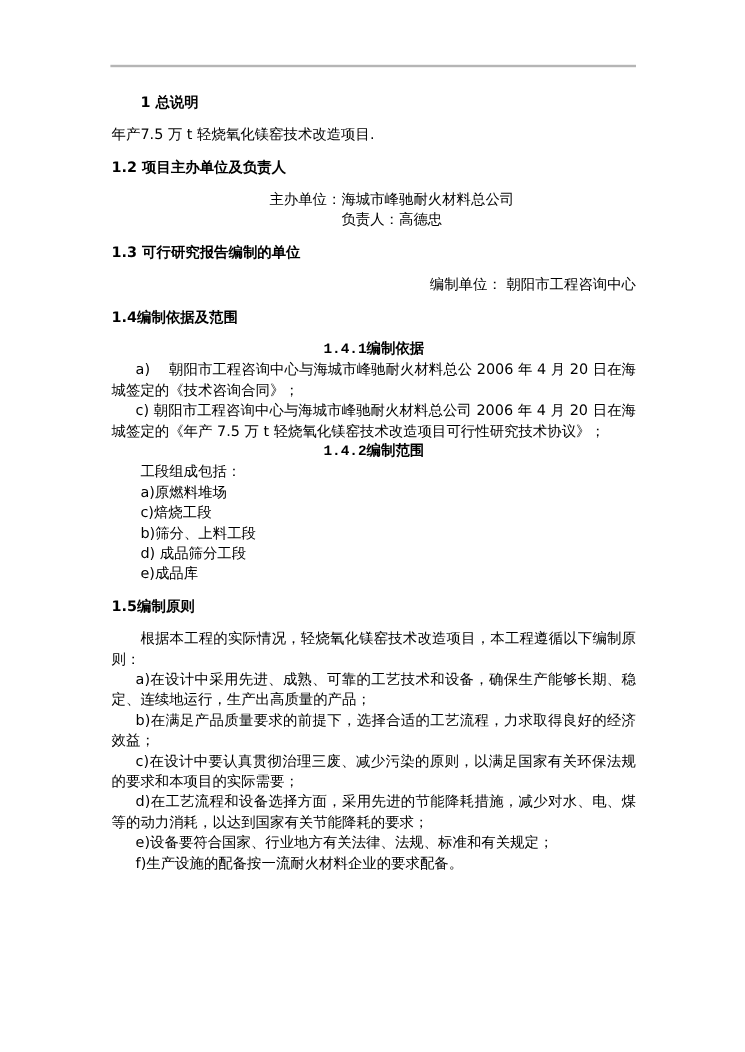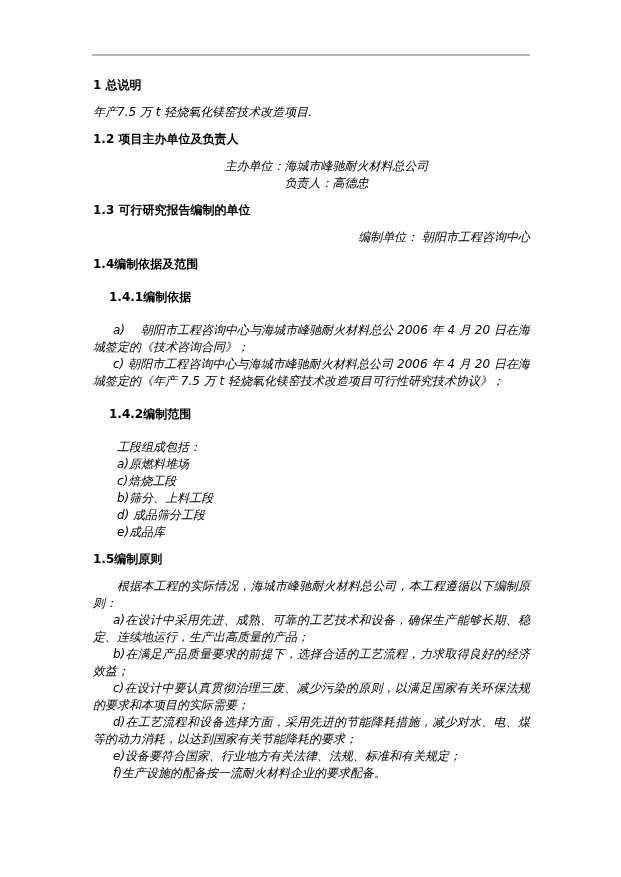--- a/index.html
+++ b/index.html
@@ -33,29 +33,30 @@
     line-height: 17px;
     text-align: justify;
   }
   .h {
     font-weight: bold;
     margin: 10px 0;
     text-align: left;
   }
   .h.first {
     margin-top: 0;
+    margin-left: 24px;
   }
   .h-sub {
     font-weight: bold;
-    margin: 16px;
-    text-align: left;
+    margin: 0;
+    text-align: center;
+    font-family: Liberation Mono, monospace;
   }
   .p {
     margin: 0;
-    font-style: italic;
   }
   .indent2 { text-indent: 24px; }      
   .item    { text-indent: 20px; }      
   .addr    { padding-left: 30px; text-align: center; }  
   .addr2   { padding-left: 22px; text-align: right; }  
 </style>
 </head>
 <body>
 
 <div class="page">
@@ -83,21 +84,21 @@
 
     <div class="h-sub">1.4.2编制范围</div>
     <div class="p indent2">工段组成包括：</div>
     <div class="p indent2">a)原燃料堆场</div>
     <div class="p indent2">c)焙烧工段</div>
     <div class="p indent2">b)筛分、上料工段</div>
     <div class="p indent2">d) 成品筛分工段</div>
     <div class="p indent2">e)成品库</div>
 
     <div class="h">1.5编制原则</div>
-    <div class="p indent2">根据本工程的实际情况，海城市峰驰耐火材料总公司，本工程遵循以下编制原则：</div>
+    <div class="p indent2">根据本工程的实际情况，轻烧氧化镁窑技术改造项目，本工程遵循以下编制原则：</div>
     <div class="p item">a)在设计中采用先进、成熟、可靠的工艺技术和设备，确保生产能够长期、稳定、连续地运行，生产出高质量的产品；</div>
     <div class="p item">b)在满足产品质量要求的前提下，选择合适的工艺流程，力求取得良好的经济效益；</div>
     <div class="p item">c)在设计中要认真贯彻治理三废、减少污染的原则，以满足国家有关环保法规的要求和本项目的实际需要；</div>
     <div class="p item">d)在工艺流程和设备选择方面，采用先进的节能降耗措施，减少对水、电、煤等的动力消耗，以达到国家有关节能降耗的要求；</div>
     <div class="p item">e)设备要符合国家、行业地方有关法律、法规、标准和有关规定；</div>
     <div class="p item">f)生产设施的配备按一流耐火材料企业的要求配备。</div>
 
   </div>
 </div>
 

